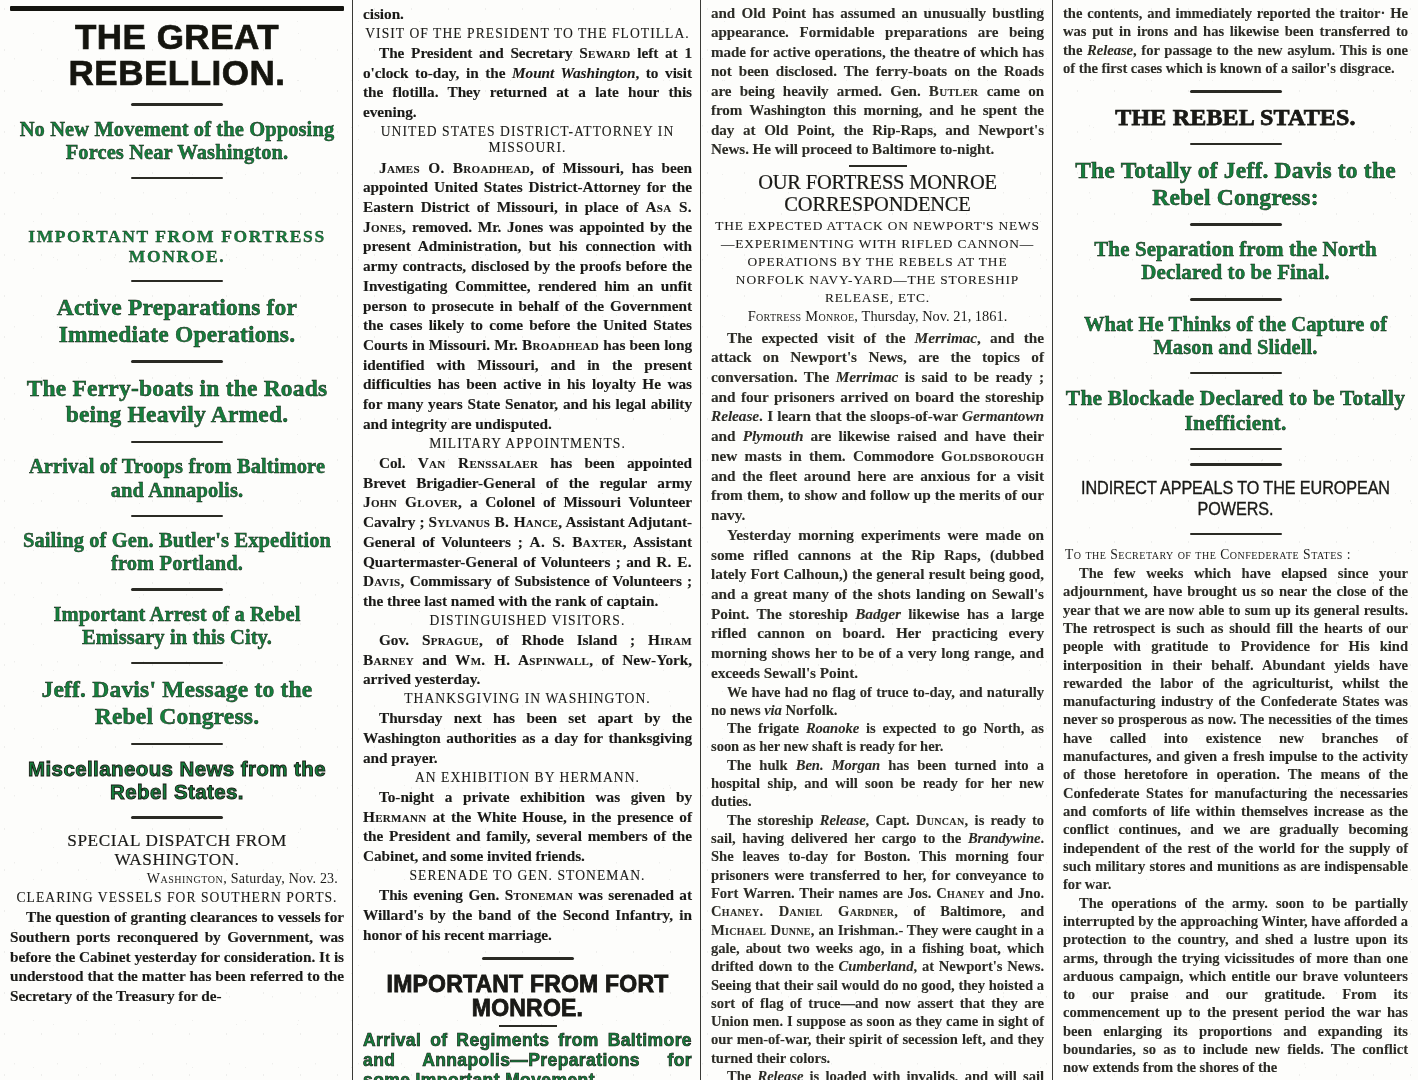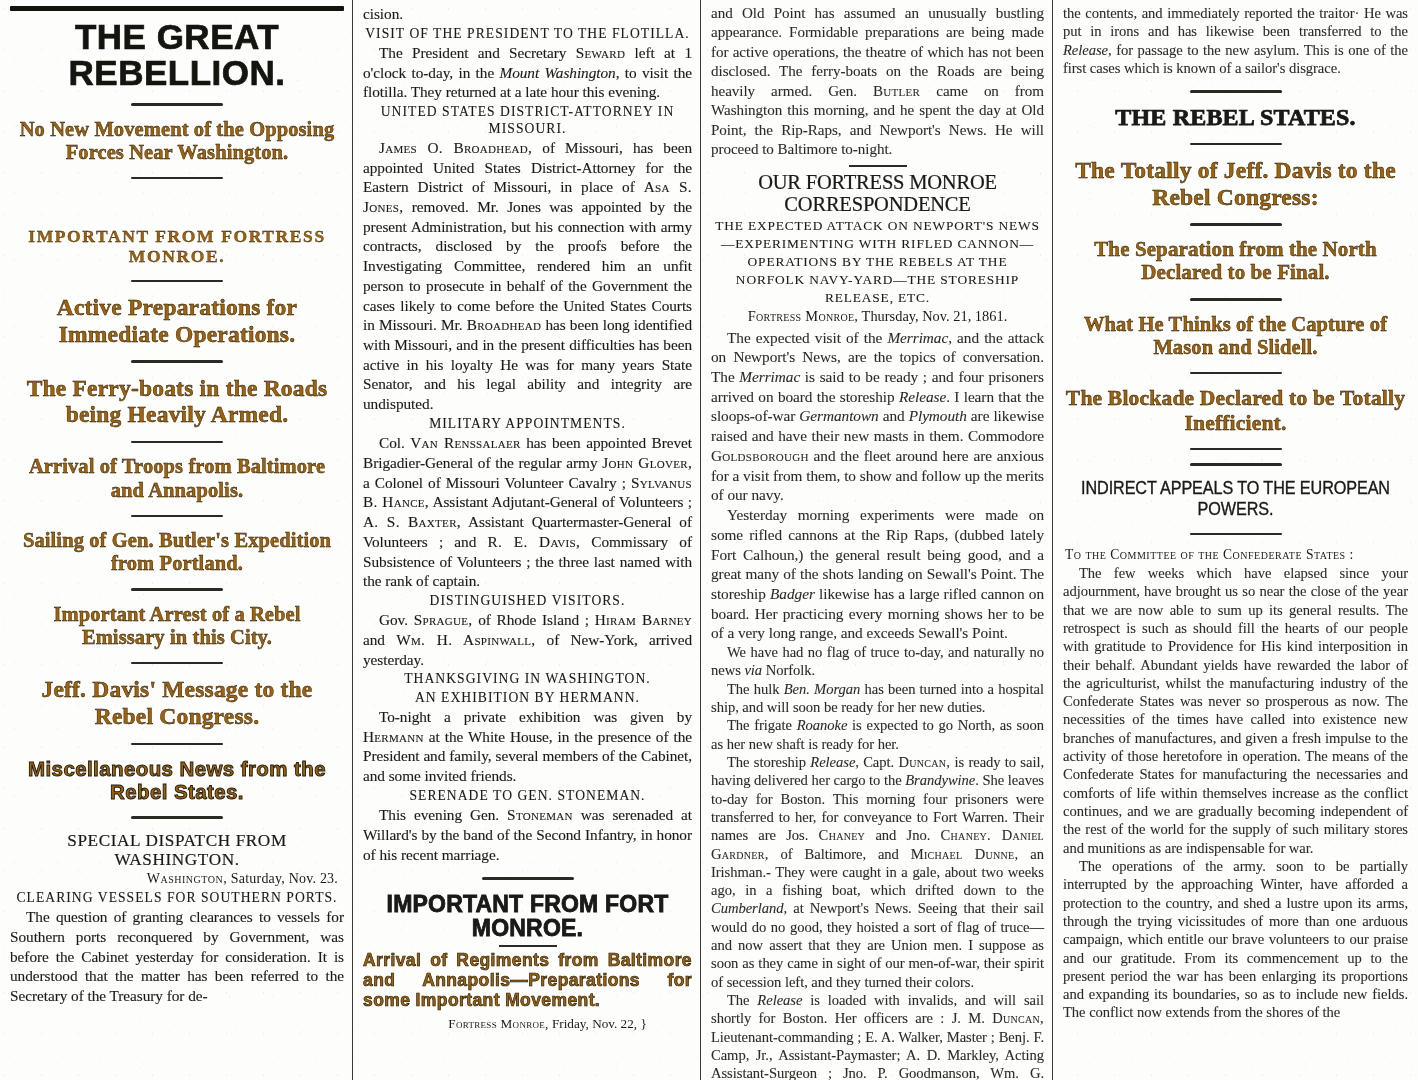--- a/index.html
+++ b/index.html
@@ -42,21 +42,21 @@
     margin:0 0 2px 0;
     -webkit-text-stroke:0.7px #15150f;
     color:#15150f;
   }
   .hr-short{
     width:92px;height:2.4px;background:#2a2a24;
     margin:13px auto 12px auto;border-radius:2px;
   }
   .deck{
     text-align:center;font-weight:bold;line-height:1.13;
-    color:#a16207;margin:0;
+    color:#15803d;margin:0;
   }
   .deck-a{ 
     font-family:"Liberation Serif","DejaVu Serif",serif;
     font-size:20.5px;letter-spacing:0.1px;
     -webkit-text-stroke:0.42px #181813;
   }
   .deck-b{ 
     font-family:"Liberation Serif","DejaVu Serif",serif;
     font-size:17.5px;text-transform:uppercase;letter-spacing:1.6px;
     font-weight:bold;margin-top:48px;-webkit-text-stroke:0.3px #181813;
@@ -88,20 +88,21 @@
     font-weight:normal;-webkit-text-stroke:0.1px #181813;
   }
   .subhead.reg{font-weight:normal;}
   
   p.body{
     margin:0;text-align:justify;text-justify:inter-word;
     font-size:15.3px;line-height:1.29;text-indent:16px;
     letter-spacing:-0.05px;
     -webkit-text-stroke:0.12px #20201a;
     hyphens:manual;
+    font-weight:bold;
   }
   p.body.noind{text-indent:0;}
   p.tight{font-size:14.6px;line-height:1.255;}
   .sc{font-variant:small-caps;letter-spacing:0.3px;}
   i{font-style:italic;}
   
   .faded p.body{color:#2c2c26;-webkit-text-stroke:0.08px #2c2c26;}
   .col3 .c3a{font-size:15.1px;}
   
   .rule-mid{width:58px;height:2.2px;background:#2a2a24;margin:5px auto 4px auto;}
@@ -212,20 +213,21 @@
     <div class="subhead reg">UNITED STATES DISTRICT-ATTORNEY IN MISSOURI.</div>
     <p class="body"><span class="sc">James O. Broadhead,</span> <span>of Missouri, has been appointed United States District-Attorney for the Eastern District of Missouri, in place of</span> <span class="sc">Asa S. Jones,</span><span> removed. Mr. Jones was appointed by the present Administration, but his connection with army contracts, disclosed by the proofs before the Investigating Committee, rendered him an unfit person to prosecute in behalf of the Government the cases likely to come before the United States Courts in Missouri. Mr. </span><span class="sc">Broadhead</span><span> has been long identified with Missouri, and in the present difficulties has been active in his loyalty He was for many years State Senator, and his legal ability and integrity are undisputed.</span></p>
 
     <div class="subhead reg">MILITARY APPOINTMENTS.</div>
     <p class="body"><span>Col. </span><span class="sc">Van Renssalaer</span><span> has been appointed Brevet Brigadier-General of the regular army </span><span class="sc">John Glover,</span><span> a Colonel of Missouri Volunteer Cavalry ; </span><span class="sc">Sylvanus B. Hance,</span><span> Assistant Adjutant-General of Volunteers ; </span><span class="sc">A. S. Baxter,</span><span> Assistant Quartermaster-General of Volunteers ; and </span><span class="sc">R. E. Davis,</span><span> Commissary of Subsistence of Volunteers ; the three last named with the rank of captain.</span></p>
 
     <div class="subhead reg">DISTINGUISHED VISITORS.</div>
     <p class="body"><span>Gov. </span><span class="sc">Sprague,</span><span> of Rhode Island ; </span><span class="sc">Hiram Barney</span><span> and </span><span class="sc">Wm. H. Aspinwall,</span><span> of New-York, arrived yesterday.</span></p>
 
     <div class="subhead reg">THANKSGIVING IN WASHINGTON.</div>
+    <p class="body">Thursday next has been set apart by the Washington authorities as a day for thanksgiving and prayer.</p>
 
     <div class="subhead reg">AN EXHIBITION BY HERMANN.</div>
     <p class="body"><span>To-night a private exhibition was given by </span><span class="sc">Hermann</span><span> at the White House, in the presence of the President and family, several members of the Cabinet, and some invited friends.</span></p>
 
     <div class="subhead reg">SERENADE TO GEN. STONEMAN.</div>
     <p class="body"><span>This evening Gen. </span><span class="sc">Stoneman</span><span> was serenaded at Willard's by the band of the Second Infantry, in honor of his recent marriage.</span></p>
 
     <div class="hr-short"></div>
     <div class="bighead">IMPORTANT FROM FORT MONROE.</div>
     <div class="rule-mid"></div>
@@ -245,23 +247,23 @@
     <div class="corr-head">OUR FORTRESS MONROE CORRESPONDENCE</div>
     <div class="kicker">THE EXPECTED ATTACK ON NEWPORT'S NEWS—EXPERIMENTING WITH RIFLED CANNON—OPERATIONS BY THE REBELS AT THE NORFOLK NAVY-YARD—THE STORESHIP RELEASE, ETC.</div>
     <div class="centerdate"><span class="sc">Fortress Monroe,</span><span> Thursday, Nov. 21, 1861.</span></div>
 
     <p class="body"><span>The expected visit of the </span><i>Merrimac</i><span>, and the attack on Newport's News, are the topics of conversation. The </span><i>Merrimac</i><span> is said to be ready ; and four prisoners arrived on board the storeship </span><i>Release</i><span>. I learn that the sloops-of-war </span><i>Germantown</i><span> and </span><i>Plymouth</i><span> are likewise raised and have their new masts in them. Commodore </span><span class="sc">Goldsborough</span><span> and the fleet around here are anxious for a visit from them, to show and follow up the merits of our navy.</span></p>
 
     <p class="body"><span>Yesterday morning experiments were made on some rifled cannons at the Rip Raps, (dubbed lately Fort Calhoun,) the general result being good, and a great many of the shots landing on Sewall's Point. The storeship </span><i>Badger</i><span> likewise has a large rifled cannon on board. Her practicing every morning shows her to be of a very long range, and exceeds Sewall's Point.</span></p>
 
     <p class="body tight"><span>We have had no flag of truce to-day, and naturally no news </span><i>via</i><span> Norfolk.</span></p>
 
+    <p class="body tight"><span>The frigate </span><i>Roanoke</i><span> is expected to go North, as soon as her new shaft is ready for her.</span></p>
+
     <p class="body tight"><span>The hulk </span><i>Ben. Morgan</i><span> has been turned into a hospital ship, and will soon be ready for her new duties.</span></p>
-
-    <p class="body tight"><span>The frigate </span><i>Roanoke</i><span> is expected to go North, as soon as her new shaft is ready for her.</span></p>
 
     <p class="body tight"><span>The storeship </span><i>Release</i><span>, Capt. </span><span class="sc">Duncan,</span><span> is ready to sail, having delivered her cargo to the </span><i>Brandywine</i><span>. She leaves to-day for Boston. This morning four prisoners were transferred to her, for conveyance to Fort Warren. Their names are Jos. </span><span class="sc">Chaney</span><span> and Jno. </span><span class="sc">Chaney. Daniel Gardner,</span><span> of Baltimore, and </span><span class="sc">Michael Dunne,</span><span> an Irishman.- They were caught in a gale, about two weeks ago, in a fishing boat, which drifted down to the </span><i>Cumberland</i><span>, at Newport's News. Seeing that their sail would do no good, they hoisted a sort of flag of truce—and now assert that they are Union men. I suppose as soon as they came in sight of our men-of-war, their spirit of secession left, and they turned their colors.</span></p>
 
     <p class="body tight"><span>The </span><i>Release</i><span> is loaded with invalids, and will sail shortly for Boston. Her officers are : J. M. </span><span class="sc">Duncan,</span><span> Lieutenant-commanding ; E. A. Walker, Master ; Benj. F. Camp, Jr., Assistant-Paymaster; A. D. Markley, Acting Assistant-Surgeon ; Jno. P. Goodmanson, Wm. G. Nutting, S. Yeaton, Acting Masters ; Paymaster's Clerk, C. F. Float ; passenger, Chas. Hamilton, Master's Mate.</span></p>
 
   </div>
 
   <div class="col col4 faded">
     <p class="body noind tight"><span>the contents, and immediately reported the traitor· He was put in irons and has likewise been transferred to the </span><i>Release</i><span>, for passage to the new asylum. This is one of the first cases which is known of a sailor's disgrace.</span></p>
 
@@ -279,19 +281,19 @@
     <div class="hr-short"></div>
 
     <div class="deck deck-c" style="font-size:21.5px;">The Blockade Declared to be Totally Inefficient.</div>
     <div class="hr-short"></div>
 
     <div class="hr-short"></div>
 
     <div class="hdr-sans-cond">INDIRECT APPEALS TO THE EUROPEAN POWERS.</div>
     <div class="hr-short"></div>
 
-    <div class="smallcapline">To the Committee of the Confederate States :</div>
+    <div class="smallcapline">To the Secretary of the Confederate States :</div>
     <p class="body tight">The few weeks which have elapsed since your adjournment, have brought us so near the close of the year that we are now able to sum up its general results. The retrospect is such as should fill the hearts of our people with gratitude to Providence for His kind interposition in their behalf. Abundant yields have rewarded the labor of the agriculturist, whilst the manufacturing industry of the Confederate States was never so prosperous as now. The necessities of the times have called into existence new branches of manufactures, and given a fresh impulse to the activity of those heretofore in operation. The means of the Confederate States for manufacturing the necessaries and comforts of life within themselves increase as the conflict continues, and we are gradually becoming independent of the rest of the world for the supply of such military stores and munitions as are indispensable for war.</p>
     <p class="body tight">The operations of the army. soon to be partially interrupted by the approaching Winter, have afforded a protection to the country, and shed a lustre upon its arms, through the trying vicissitudes of more than one arduous campaign, which entitle our brave volunteers to our praise and our gratitude. From its commencement up to the present period the war has been enlarging its proportions and expanding its boundaries, so as to include new fields. The conflict now extends from the shores of the</p>
   </div>
 
   <div id="grain"></div>
 </div>
 
 </body></html>

